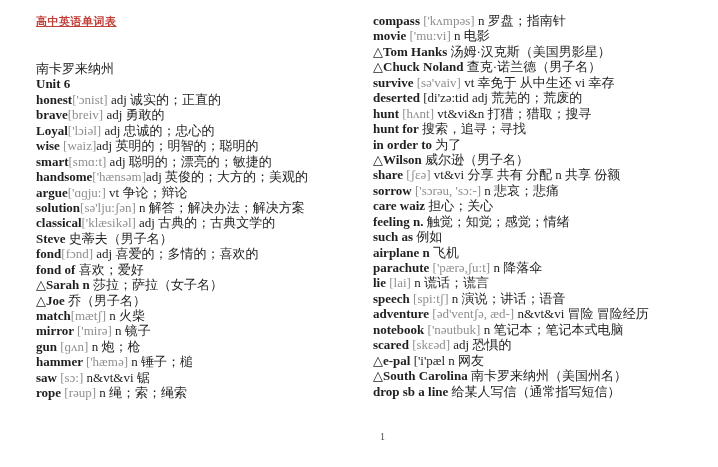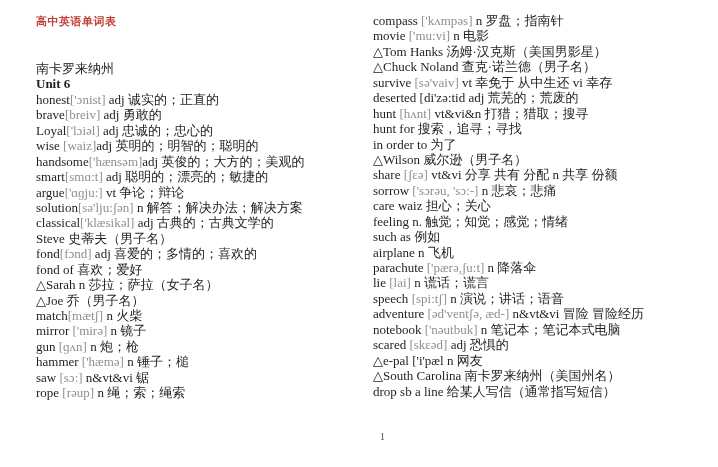--- a/index.html
+++ b/index.html
@@ -6,54 +6,55 @@
   body{
     width:718px;height:467px;position:relative;overflow:hidden;
     background:#ffffff;
     font-family:"Liberation Serif","DejaVu Serif",serif;
     color:var(--body,#1f1f1f);
   }
   .doc-title{
     position:absolute;left:36px;top:14px;
     font-size:11px;font-weight:bold;letter-spacing:0.5px;
     color:var(--title,#c23f38);
+    text-decoration:underline;
   }
   .col{
     position:absolute;
     font-size:13px;line-height:15.45px;
     white-space:nowrap;
   }
   .col-left{left:36px;top:61px;}
   .col-right{left:373px;top:13px;}
   .line{height:15.45px;}
   .heading{font-weight:normal;}
   .unit{font-weight:600;}
-  .w{font-weight:400;}
+  .w{font-weight:700;}
   .ph{color:var(--ph,#8f8f8f);}
   .page-number{
     position:absolute;left:380px;top:431px;
     font-size:10px;color:#4a4a4a;
   }
 </style>
 </head>
 <body style="--title: #c23f38; --body: #1f1f1f; --ph: #8f8f8f; background: rgb(255, 255, 255);">
 
 <div>
   <div class="doc-title">高中英语单词表</div>
 
   <div class="col col-left">
     <div class="line heading">南卡罗来纳州</div>
     <div class="line unit">Unit 6</div>
     <div>
         <div class="line entry"><span class="w">honest</span><span class="ph">['ɔnist]</span> adj 诚实的；正直的</div>
         <div class="line entry"><span class="w">brave</span><span class="ph">[breiv]</span> adj 勇敢的</div>
         <div class="line entry"><span class="w">Loyal</span><span class="ph">['lɔiəl]</span> adj 忠诚的；忠心的</div>
         <div class="line entry"><span class="w">wise </span><span class="ph">[waiz]</span>adj 英明的；明智的；聪明的</div>
+        <div class="line entry"><span class="w">smart</span><span class="ph">[smɑ:t]</span> adj 聪明的；漂亮的；敏捷的</div>
         <div class="line entry"><span class="w">handsome</span><span class="ph">['hænsəm]</span>adj 英俊的；大方的；美观的</div>
-        <div class="line entry"><span class="w">smart</span><span class="ph">[smɑ:t]</span> adj 聪明的；漂亮的；敏捷的</div>
         <div class="line entry"><span class="w">argue</span><span class="ph">['ɑɡju:]</span> vt 争论；辩论</div>
         <div class="line entry"><span class="w">solution</span><span class="ph">[sə'lju:ʃən]</span> n 解答；解决办法；解决方案</div>
         <div class="line entry"><span class="w">classical</span><span class="ph">['klæsikəl]</span> adj 古典的；古典文学的</div>
         <div class="line entry"><span class="w">Steve </span>史蒂夫（男子名）</div>
         <div class="line entry"><span class="w">fond</span><span class="ph">[fɔnd]</span> adj 喜爱的；多情的；喜欢的</div>
         <div class="line entry"><span class="w">fond of </span>喜欢；爱好</div>
         <div class="line entry"><span class="w">△Sarah n </span>莎拉；萨拉（女子名）</div>
         <div class="line entry"><span class="w">△Joe </span>乔（男子名）</div>
         <div class="line entry"><span class="w">match</span><span class="ph">[mætʃ]</span> n 火柴</div>
         <div class="line entry"><span class="w">mirror </span><span class="ph">['mirə]</span> n 镜子</div>

